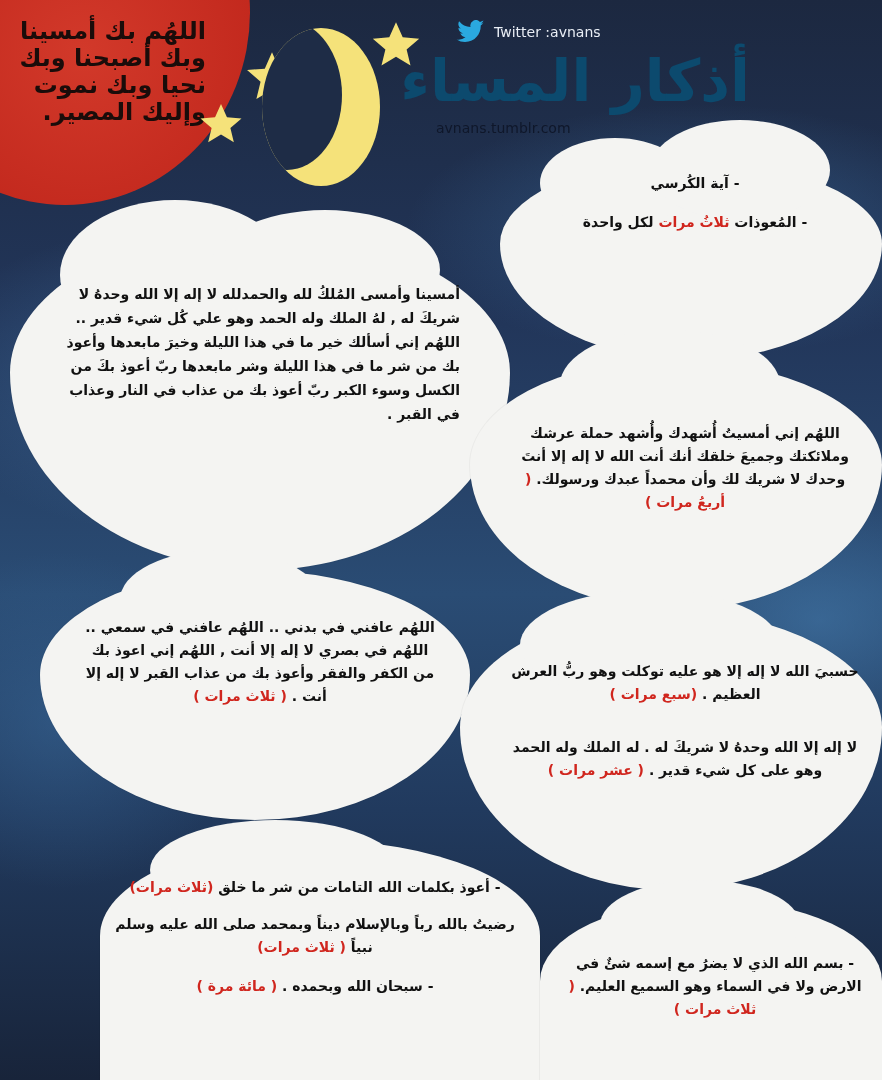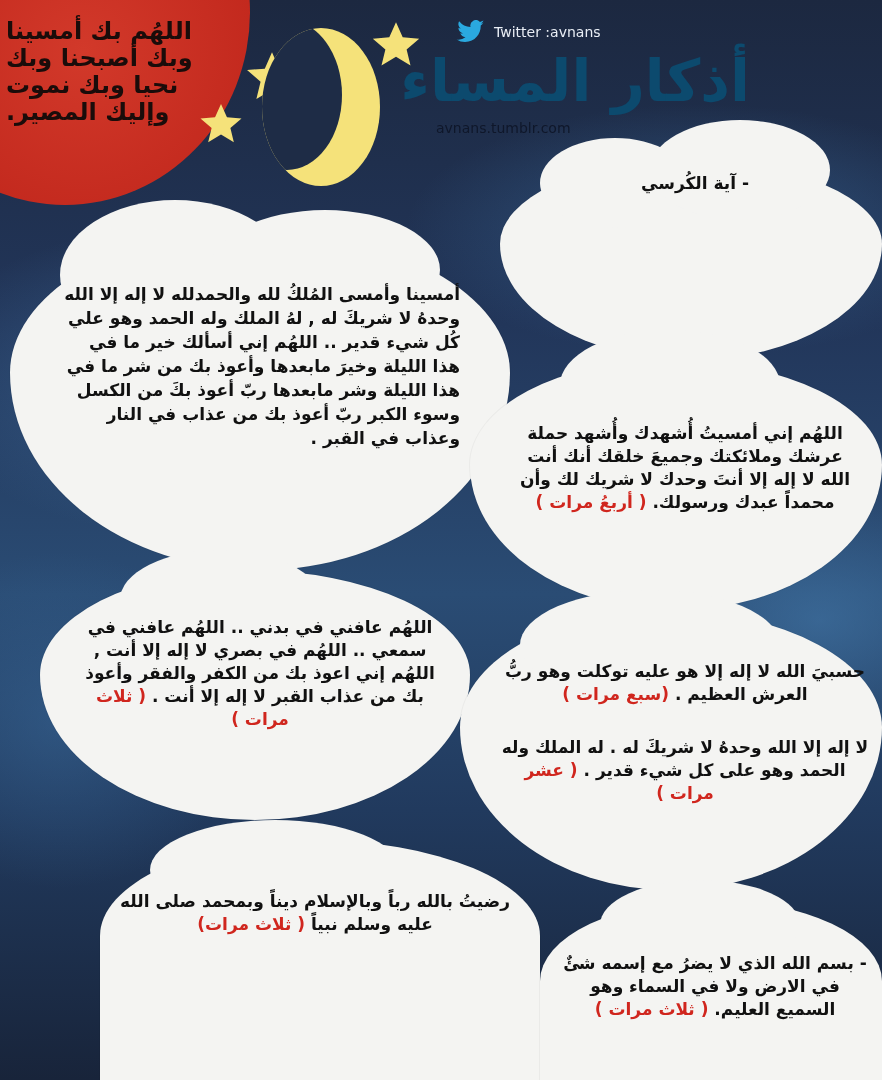--- a/index.html
+++ b/index.html
@@ -13,21 +13,21 @@
       radial-gradient(ellipse 260px 240px at 60px 720px, rgba(60,110,160,0.45), transparent 70%),
       linear-gradient(180deg, #1c2840 0%, #22365a 30%, #2a4c74 55%, #213a5e 75%, #18243a 100%);
   }
   .red-sun {
     position:absolute; left:-120px; top:-180px; width:370px; height:385px;
     border-radius:50%;
     background: radial-gradient(circle at 55% 60%, #d2392a 0%, #c2281d 60%, #a81c14 100%);
   }
   .sun-text {
     position:absolute; left:6px; top:18px; width:200px;
-    direction:rtl; text-align:left;
+    direction:rtl; text-align:right;
     color:#1a0c0a; font-weight:bold; font-size:24px; line-height:27px;
   }
   .moon {
     position:absolute; left:262px; top:28px; width:118px; height:158px;
     border-radius:50%; background:#f5e27a; overflow:hidden;
   }
   .moon::after {
     content:""; position:absolute; left:-30px; top:-8px; width:110px; height:150px;
     border-radius:50%; background:#1e2c46;
   }
@@ -45,21 +45,21 @@
     position:absolute; left:36px; top:106px; color:#0f172a; font-size:14px;
   }
   .cloud {
     position:absolute; background:#f4f4f2;
     border-radius:48% 52% 50% 50% / 42% 42% 58% 58%;
     box-shadow: 0 0 0 1px rgba(0,0,0,0.04);
   }
   .bump { position:absolute; background:#f4f4f2; border-radius:50%; }
   .ctext {
     position:absolute; direction:rtl; text-align:center; color:#111;
-    font-size:17px; line-height:23px; font-weight:bold;
+    font-size:14px; line-height:23px; font-weight:bold;
   }
   .ctext p { margin:0; }
   .red { color:#d0261e; }
 </style>
 </head>
 <body>
 
 <div class="red-sun"></div>
 <div class="sun-text">اللهُم بك أمسينا وبك أصبحنا وبك نحيا وبك نموت وإليك المصير.</div>
 
@@ -86,20 +86,21 @@
   <div class="tumblr">avnans.tumblr.com</div>
 </div>
 
 <div>
   <div class="cloud" style="left:500px;top:160px;width:382px;height:200px"></div>
   <div class="bump" style="left:540px;top:138px;width:150px;height:90px"></div>
   <div class="bump" style="left:650px;top:120px;width:180px;height:100px"></div>
   <div class="ctext" style="left:530px;top:172px;width:330px;">
     <p>- آية الكُرسي</p>
     <div style="height:16px"></div>
+    <p><span>- المُعوذات </span><span class="red">ثلاثُ مرات</span><span> لكل واحدة</span></p>
     <div style="height:16px"></div>
   </div>
 </div>
 
 <div>
   <div class="cloud" style="left:10px;top:230px;width:500px;height:340px"></div>
   <div class="bump" style="left:60px;top:200px;width:230px;height:150px"></div>
   <div class="bump" style="left:210px;top:210px;width:230px;height:120px"></div>
   <div class="ctext" style="left:60px;top:282px;width:400px;line-height:24px;text-align:right;">
     <p>أمسينا وأمسى المُلكُ لله والحمدلله لا إله إلا الله وحدهُ لا شريكَ له , لهُ الملك وله الحمد وهو علي كُل شيء قدير .. اللهُم إني أسألك خير ما في هذا الليلة وخيرَ مابعدها وأعوذ بك من شر ما في هذا الليلة وشر مابعدها ربّ أعوذ بكَ من الكسل وسوء الكبر ربّ أعوذ بك من عذاب في النار وعذاب في القبر .</p>
@@ -129,23 +130,25 @@
     <p><span>حسبيَ الله لا إله إلا هو عليه توكلت وهو ربُّ العرش العظيم . </span><span class="red">(سبع مرات )</span></p>
     <div style="height:30px"></div>
     <p><span>لا إله إلا الله وحدهُ لا شريكَ له . له الملك وله الحمد وهو على كل شيء قدير . </span><span class="red">( عشر مرات )</span></p>
   </div>
 </div>
 
 <div>
   <div class="cloud" style="left:100px;top:840px;width:440px;height:240px;border-radius:48% 52% 0 0 / 40% 40% 0 0"></div>
   <div class="bump" style="left:150px;top:820px;width:250px;height:100px"></div>
   <div class="ctext" style="left:110px;top:876px;width:410px;">
+    <p><span>- أعوذ بكلمات الله التامات من شر ما خلق </span><span class="red">(ثلاث مرات)</span></p>
     <div style="height:14px"></div>
     <p><span>رضيتُ بالله رباً وبالإسلام ديناً وبمحمد صلى الله عليه وسلم نبياً </span><span class="red">( ثلاث مرات)</span></p>
     <div style="height:16px"></div>
+    <p><span>- سبحان الله وبحمده . </span><span class="red">( مائة مرة )</span></p>
   </div>
 </div>
 
 <div>
   <div class="cloud" style="left:540px;top:900px;width:342px;height:180px;border-radius:50% 50% 0 0 / 45% 45% 0 0"></div>
   <div class="bump" style="left:600px;top:880px;width:200px;height:90px"></div>
   <div class="ctext" style="left:560px;top:952px;width:310px;">
     <p><span>- بسم الله الذي لا يضرُ مع إسمه شئٌ في الارض ولا في السماء وهو السميع العليم. </span><span class="red">( ثلاث مرات )</span></p>
   </div>
 </div>

